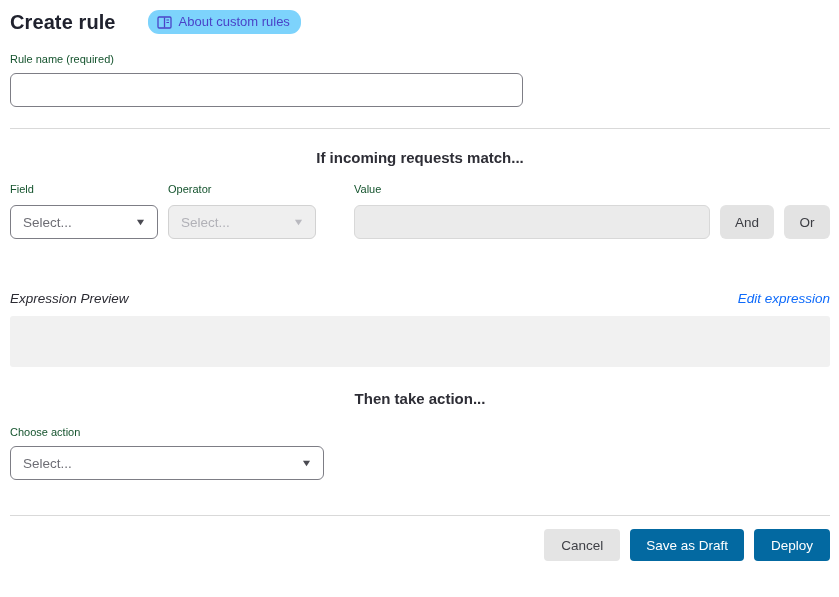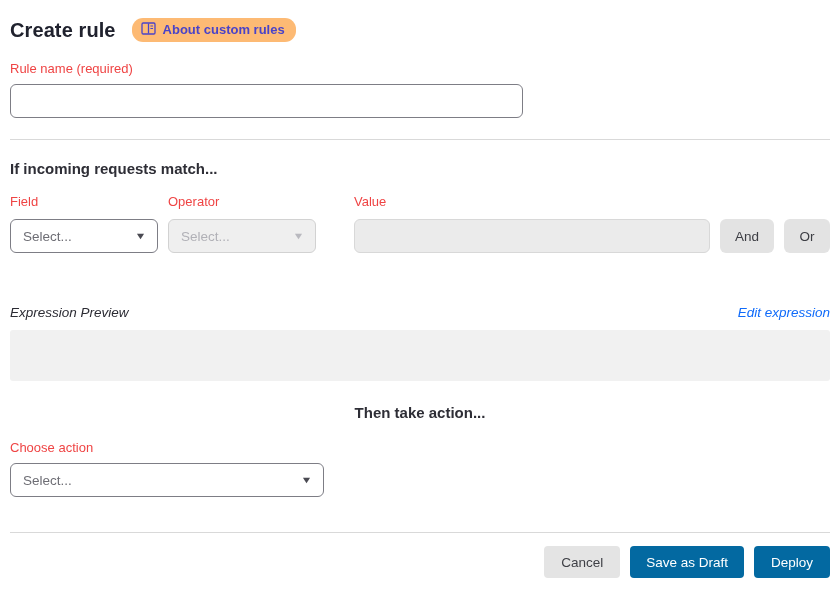--- a/index.html
+++ b/index.html
@@ -2,29 +2,29 @@
 <html><head>
 <meta charset="utf-8">
 <style>
   * { margin:0; padding:0; box-sizing:border-box; }
   html,body { width:839px; height:597px; background:#ffffff;
     font-family:"Liberation Sans","DejaVu Sans",sans-serif; }
   .page { width:839px; height:597px; padding:10px 9px 0 10px; overflow:hidden; }
   .content { width:820px; }
 
   
-  .header-row { display:flex; align-items:center; gap:16px;margin-top:8px; }
+  .header-row { display:flex; align-items:center; gap:32px; }
   .page-title { font-size:20px; font-weight:700; color:#20222e; letter-spacing:.1px; }
-  .about-badge { display:inline-flex; align-items:flex-start; gap:7px;
-    background:#fdba74; color:#4a43c8; font-size:13px;
-    padding:4px 11px 5px 9px; border-radius:11px; cursor:pointer;font-weight:bold; }
+  .about-badge { display:inline-flex; align-items:flex-end; gap:7px;
+    background:#7dd3fc; color:#4a43c8; font-size:13px;
+    padding:4px 11px 5px 9px; border-radius:11px; cursor:pointer; }
   .about-badge svg { display:block; }
 
   
-  .field-label { font-size:13px; color:#ef4444; }
+  .field-label { font-size:11px; color:#14532d; }
   .text-input { width:513px; height:34px; border:1px solid #7d7d85; border-radius:6px;
     background:#fff; font-size:13.5px; color:#24242c; padding:0 11px; outline:none; }
   .helper-text { font-size:13.5px; color:#33333b; }
 
   .divider { height:1px; background:#d9d9d9; width:820px; }
 
   .section-heading { font-size:15px; font-weight:700; color:#2e2e36; }
 
   
   .match-row { display:flex; align-items:flex-end; gap:10px; margin-top:17px; }
@@ -62,21 +62,21 @@
   .footer-row { display:flex; justify-content:flex-end; align-items:center; gap:10px; margin-top:13px; }
   .btn { height:32px; border:none; border-radius:4px; font-size:13.5px;
     font-family:inherit; cursor:pointer; padding:0 14px; }
   .btn-neutral { background:#e4e4e4; color:#3f4046; padding:0 17px; }
   .btn-primary { background:#0369a1; color:#ffffff; }
   .btn-save { padding:0 16px; }
   .btn-deploy { padding:0 17px; }
 
   
   .mt-19 { margin-top:19px; } .mt-6 { margin-top:6px; } .mt-8 { margin-top:8px; }
-  .mt-21 { margin-top:21px; } .mt-20 { margin-top:20px; }
+  .mt-21 { margin-top:21px; } .mt-20 { margin-top:20px;text-align:center; }
   .mt-23 { margin-top:23px;text-align:center; } .mt-35 { margin-top:35px; }
 </style>
 </head>
 <body>
 
 <div class="page">
   <div class="content">
 
     
     <div class="header-row">

